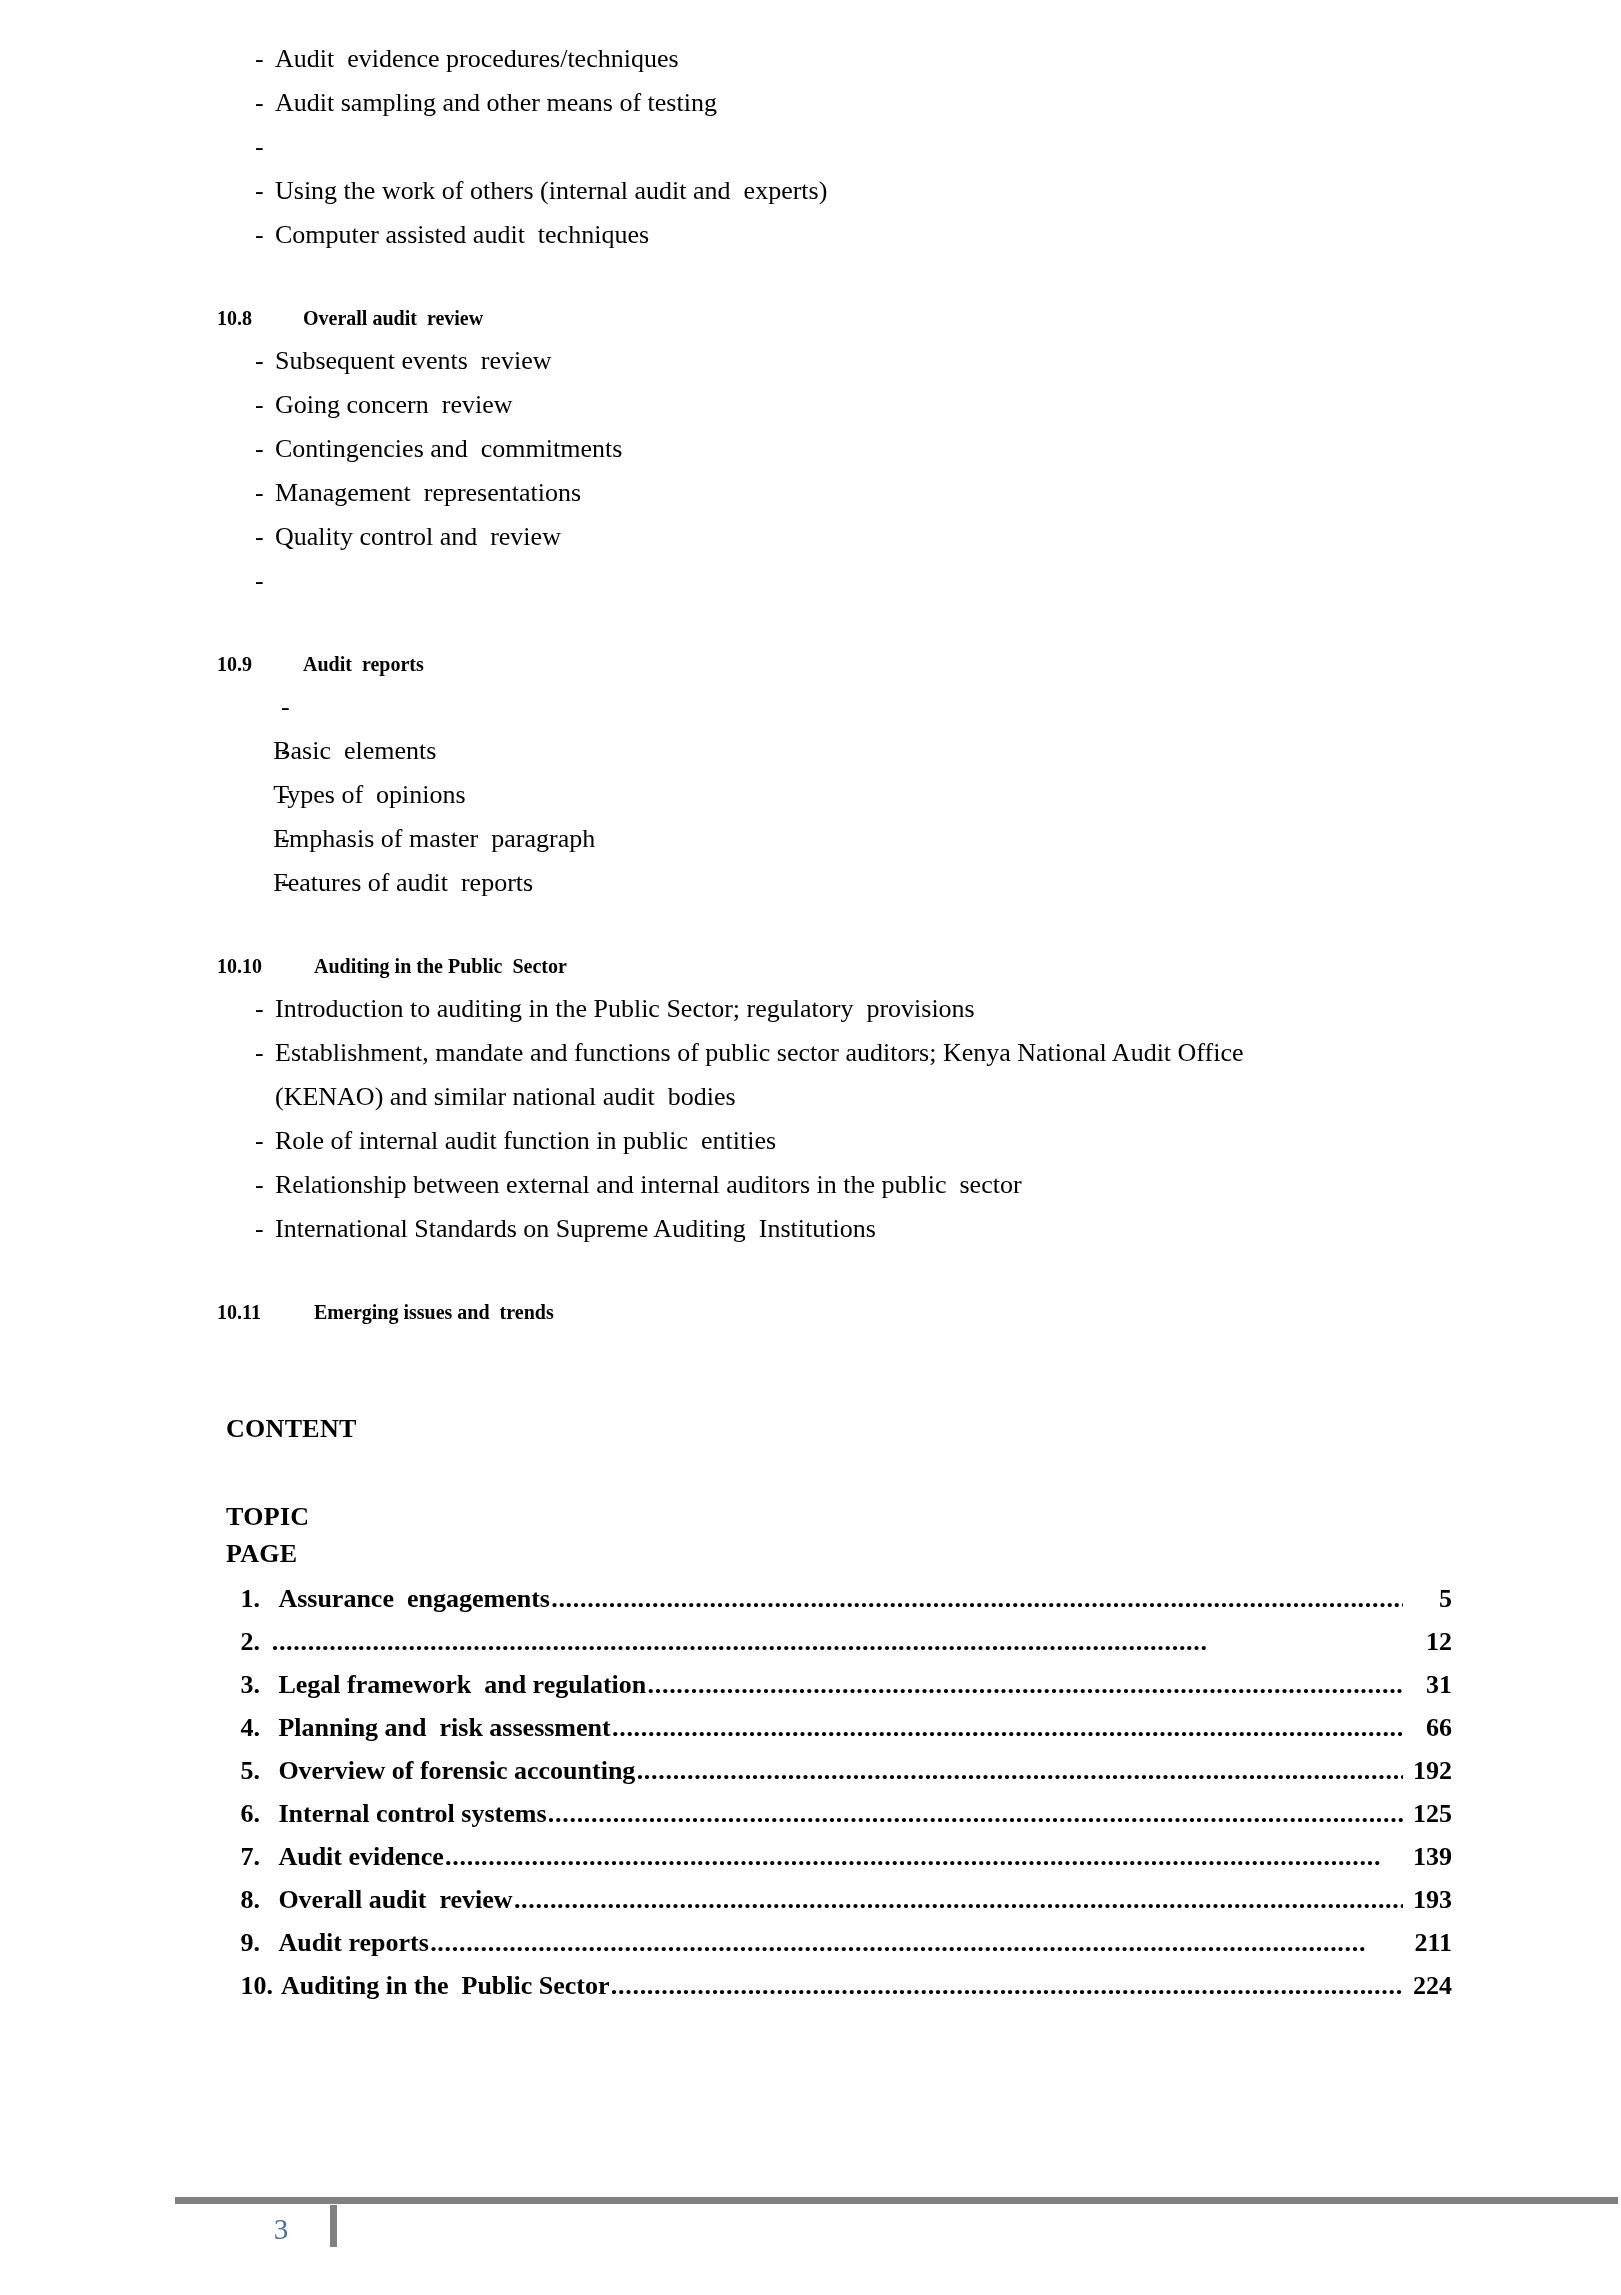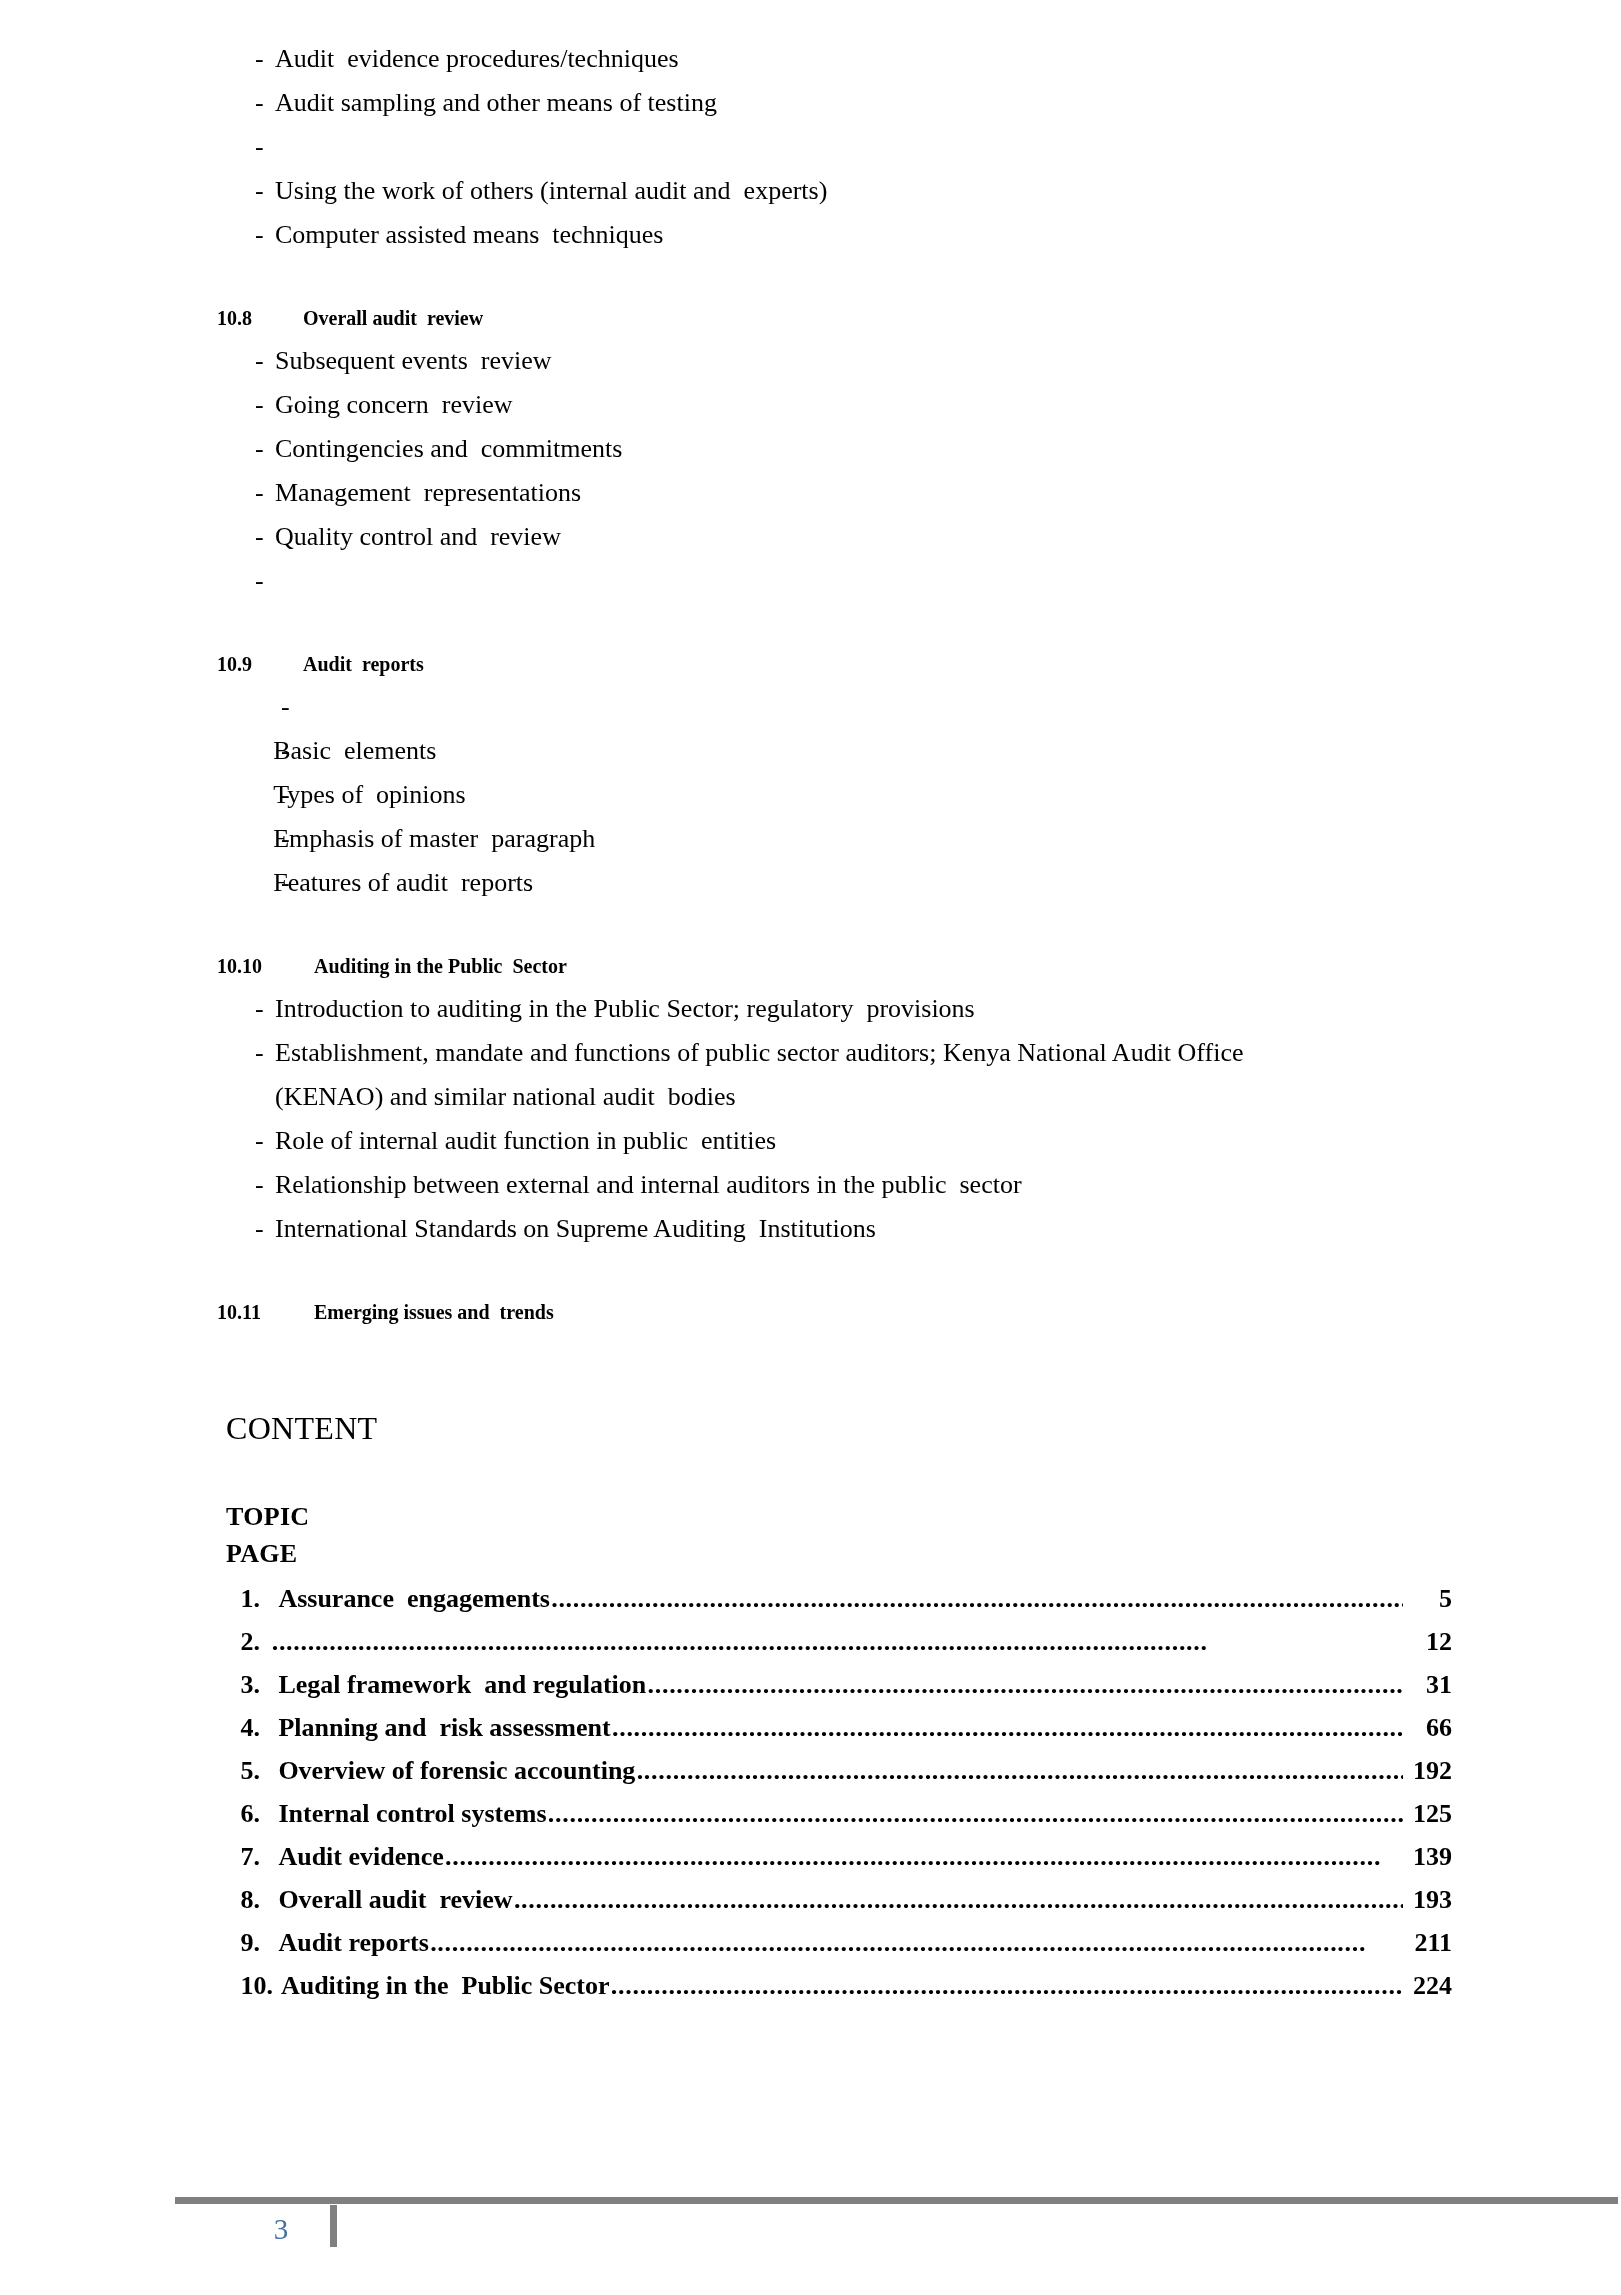--- a/index.html
+++ b/index.html
@@ -87,22 +87,22 @@
     vertical-align: super;
     line-height: 0;
   }
 
   
   .toc-wrap {
     margin-left: 226px;
     margin-right: 169px;
   }
   .toc-title {
-    font-weight: normal;
-    font-size: 32px;
+    font-weight: bold;
+    font-size: 26px;
     line-height: 37px;
     letter-spacing: 0.3px;
   }
   .toc-colhead {
     display: flex;
     justify-content: flex-start;
     font-weight: bold;
     font-size: 26px;
     line-height: 37px;
     letter-spacing: 0.3px;
@@ -192,21 +192,21 @@
         </div>
         <div class="bullet-row">
           <span class="dash">-</span>
         </div>
         <div class="bullet-row">
           <span class="dash">-</span>
           <span class="btext">Using the work of others (internal audit and  experts)</span>
         </div>
         <div class="bullet-row">
           <span class="dash">-</span>
-          <span class="btext">Computer assisted means  techniques</span>
+          <span class="btext">Computer assisted audit  techniques</span>
         </div>
       </div>
 
       <div class="gap-lg"></div>
 
       <div class="sec-head">
         <span class="num">10.8</span>
         <span class="title">Overall audit  review</span>
       </div>
       <div class="grp-b">

